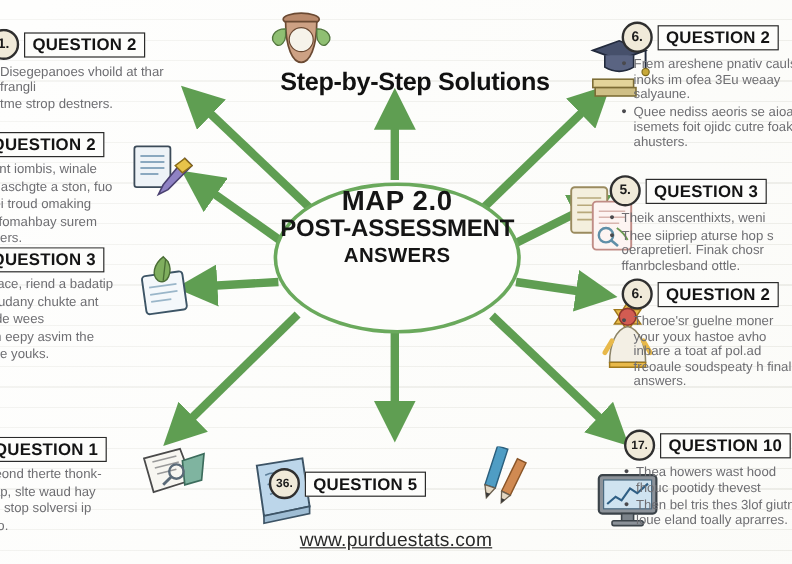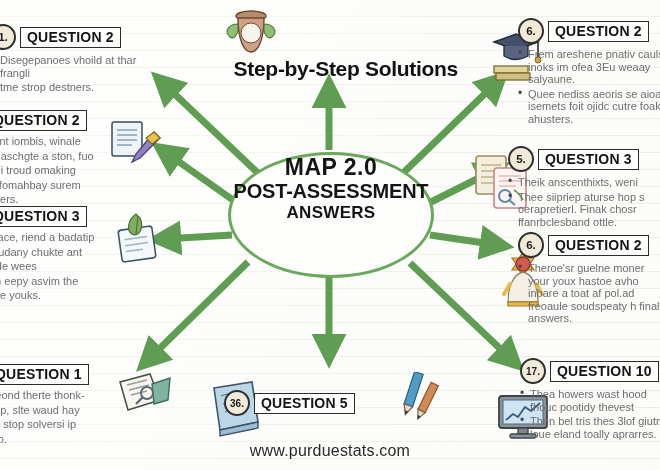--- a/index.html
+++ b/index.html
@@ -34,21 +34,21 @@
   .center-node .l2{font-size:20px;font-weight:bold;letter-spacing:-.2px;color:#151515;line-height:1.15;}
   .center-node .l3{font-size:17px;font-weight:bold;letter-spacing:.3px;color:#151515;line-height:1.15;}
 
   .headline{
     position:absolute;left:222px;top:57px;width:236px;text-align:right;
     font-size:21px;font-weight:bold;color:#111;letter-spacing:-.3px;z-index:6;
     white-space:nowrap;
   }
   .footer-url{
     position:absolute;left:196px;top:442px;width:268px;text-align:center;
-    font-size:16px;color:#2a2a2a;z-index:8;letter-spacing:.2px;
+    font-size:16px;color:#2a2a2a;z-index:8;letter-spacing:.2px;text-decoration:underline;
   }
 
   svg.arrows{position:absolute;left:0;top:0;width:660px;height:470px;z-index:3;}
 
   
   .node{position:absolute;z-index:5;}
   .node-head{display:flex;align-items:center;gap:4px;}
   .badge{
     width:22px;height:22px;border-radius:50%;
     border:2px solid #2f2f2f;background:#f0ead9;

